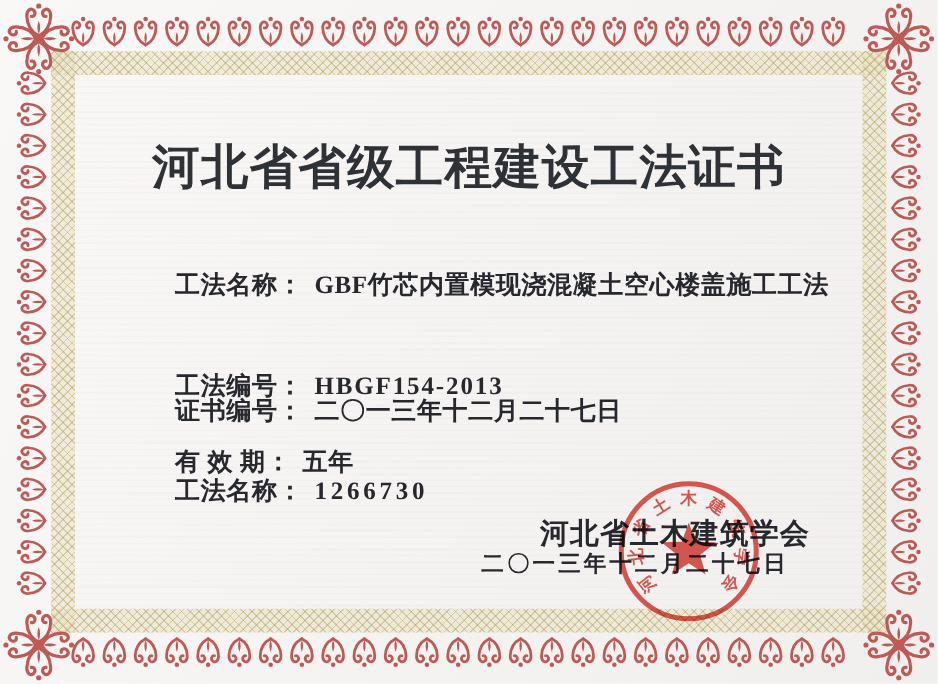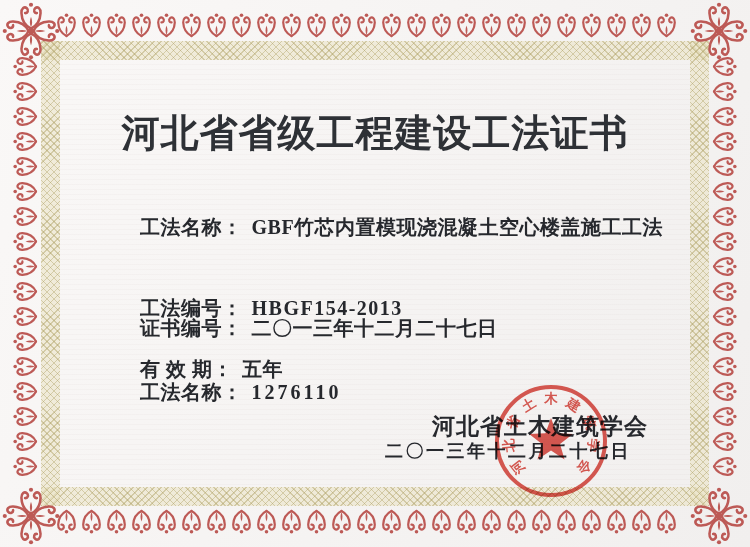--- a/index.html
+++ b/index.html
@@ -191,21 +191,21 @@
 <div class="row" style="top:295px">
   <span class="lab">工法编号：</span><span class="val-code">HBGF154-2013</span>
 </div>
 <div class="row" style="top:315px">
   <span class="lab">证书编号：</span><span>二〇一三年十二月二十七日</span>
 </div>
 <div class="row" style="top:356px">
   <span class="lab">有 效 期：</span><span>五年</span>
 </div>
 <div class="row" style="top:379px">
-  <span class="lab">工法名称：</span><span class="val-num">1276110</span>
+  <span class="lab">工法名称：</span><span class="val-num">1266730</span>
 </div>
 
 <div class="issuer">河北省土木建筑学会</div>
 <div class="date">二〇一三年十二月二十七日</div>
 
 <svg id="seal" class="seal" width="128" height="128" viewBox="0 0 128 128" style="color: rgb(214, 55, 46);">
   <g transform="translate(64,64)">
     <circle r="54" fill="none" stroke="currentColor" stroke-width="4"></circle>
     <path fill="currentColor" stroke="none" d="M0,-23 L5.58,-7.69 L21.87,-7.11 L9.03,2.94 L13.52,18.61 L0,9.5 L-13.52,18.61 L-9.03,2.94 L-21.87,-7.11 L-5.58,-7.69 Z"></path>
     <g id="seal-chars" fill="currentColor" stroke="none">

